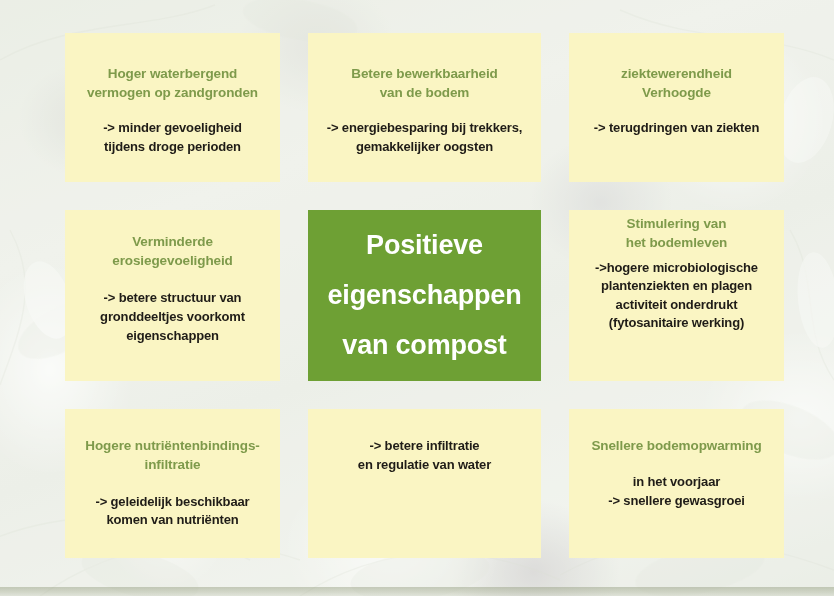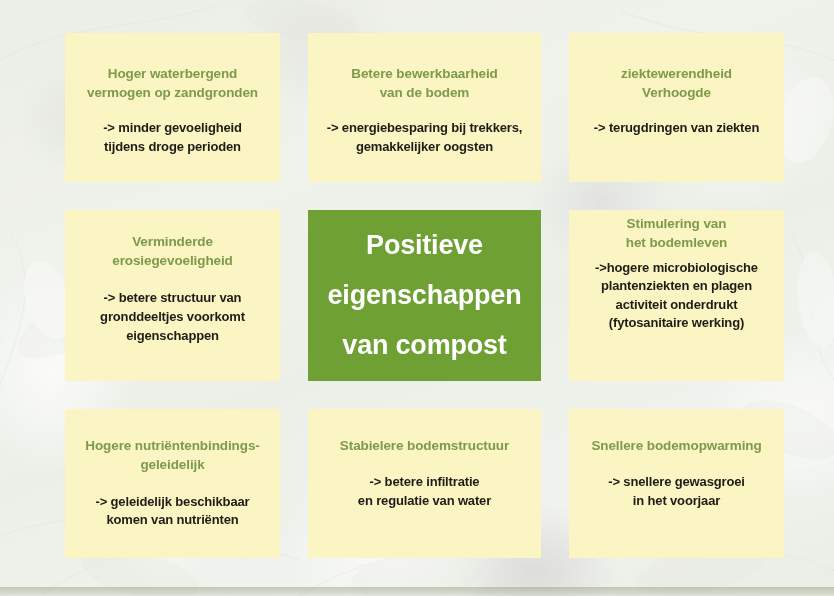--- a/index.html
+++ b/index.html
@@ -237,42 +237,39 @@
         <div>-&gt;hogere microbiologische</div>
         <div>plantenziekten en plagen</div>
         <div>activiteit onderdrukt</div>
         <div>(fytosanitaire werking)</div>
       </div>
     </div>
 
     <div class="card r3">
       <div class="card-title">
         <div>Hogere nutriëntenbindings-</div>
-        <div>geleidelijk</div>
+        <div>infiltratie</div>
       </div>
       <div class="card-body">
         <div>-&gt; geleidelijk beschikbaar</div>
         <div>komen van nutriënten</div>
       </div>
     </div>
 
     <div class="card r3">
-      <div class="card-title">
-        <div>Stabielere bodemstructuur</div>
-      </div>
       <div class="card-body">
         <div>-&gt; betere infiltratie</div>
         <div>en regulatie van water</div>
       </div>
     </div>
 
     <div class="card r3">
       <div class="card-title">
         <div>Snellere bodemopwarming</div>
       </div>
       <div class="card-body">
+        <div>in het voorjaar</div>
         <div>-&gt; snellere gewasgroei</div>
-        <div>in het voorjaar</div>
       </div>
     </div>
 
   </div>
 </div>
 
 </body></html>

